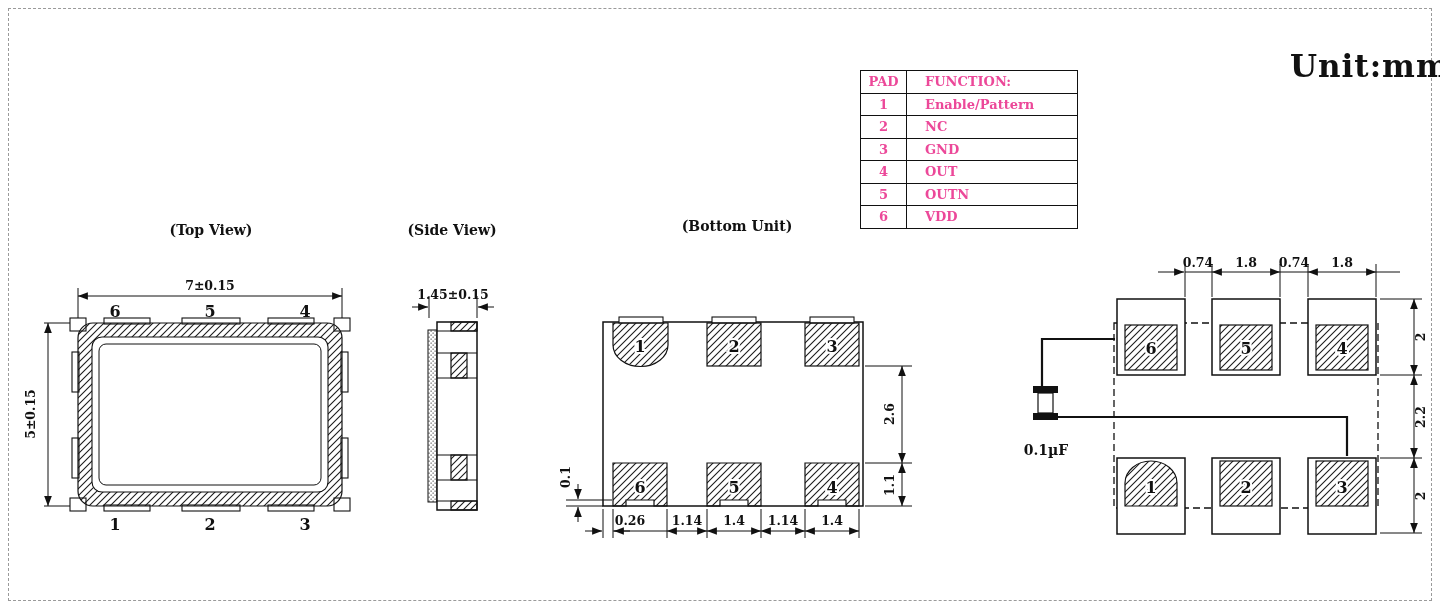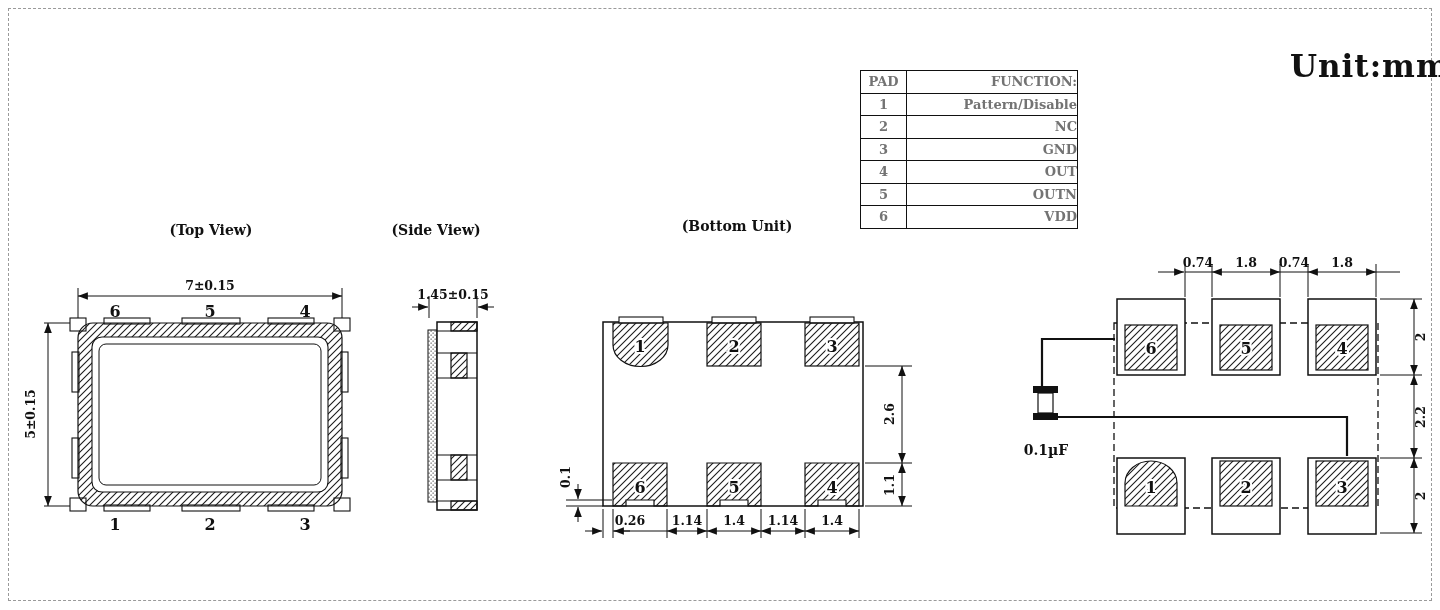--- a/index.html
+++ b/index.html
@@ -3,55 +3,55 @@
 <meta charset="utf-8">
 <style>
   html,body{margin:0;padding:0;background:#fff;}
   .page{position:relative;width:1440px;height:610px;background:#fff;overflow:hidden;
         font-family:"DejaVu Serif","Liberation Serif",serif;color:#111;}
   .frame{position:absolute;left:8px;top:8px;right:8px;bottom:9px;border:1px dashed #9a9a9a;}
   .unit{position:absolute;left:1290px;top:48px;font-weight:bold;font-size:31px;letter-spacing:1px;text-align:right;}
   .vtitle{position:absolute;transform:translateX(-50%);font-weight:bold;font-size:14px;white-space:nowrap;}
   .padtable{position:absolute;left:860px;top:70px;width:218px;border-collapse:collapse;table-layout:fixed;}
   .padtable td,.padtable th{border:1.6px solid #111;height:21.5px;font-weight:bold;font-size:13px;
-        padding:0;line-height:1;color:#737373;}
+        padding:0;line-height:1;color:#ec4899;}
   .padtable .c1{width:45px;text-align:center;}
-  .padtable .c2{text-align:right;padding-left:30px;}
+  .padtable .c2{text-align:left;padding-left:18px;}
   svg .tn{stroke:#111;stroke-width:1;fill:none;}
   svg .ln{stroke:#111;stroke-width:1.5;fill:#fff;}
   svg .wh{fill:#fff;stroke:#111;stroke-width:1.1;}
   svg .hp{fill:url(#h);stroke:#111;stroke-width:1.2;}
   svg .dsh{stroke-dasharray:7 4;stroke-width:1.3;}
   svg .wire{stroke:#111;stroke-width:2.2;fill:none;}
   svg text{fill:#111;font-family:"DejaVu Serif","Liberation Serif",serif;font-weight:bold;}
   svg .dim{font-size:12.5px;text-anchor:middle;}
   svg .pnum{font-size:16px;text-anchor:middle;paint-order:stroke;stroke:#fff;stroke-width:4;}
   svg .plab{font-size:16px;text-anchor:middle;}
 </style>
 </head>
 <body>
 
 <div class="page">
   <div class="frame"></div>
 
   <div class="unit">Unit:mm</div>
 
   <div class="vtitle" style="left:211px;top:222px">(Top View)</div>
-  <div class="vtitle" style="left:436px;top:222px">(Side View)</div>
+  <div class="vtitle" style="left:452px;top:222px">(Side View)</div>
   <div class="vtitle" style="left:737px;top:218px">(Bottom Unit)</div>
 
   <table class="padtable">
     <tbody>
         <tr>
       <th class="c1">PAD</th>
       <th class="c2">FUNCTION:</th>
     </tr>
     <tr>
       <td class="c1">1</td>
-      <td class="c2">Pattern/Disable</td>
+      <td class="c2">Enable/Pattern</td>
     </tr>
     <tr>
       <td class="c1">2</td>
       <td class="c2">NC</td>
     </tr>
     <tr>
       <td class="c1">3</td>
       <td class="c2">GND</td>
     </tr>
     <tr>

